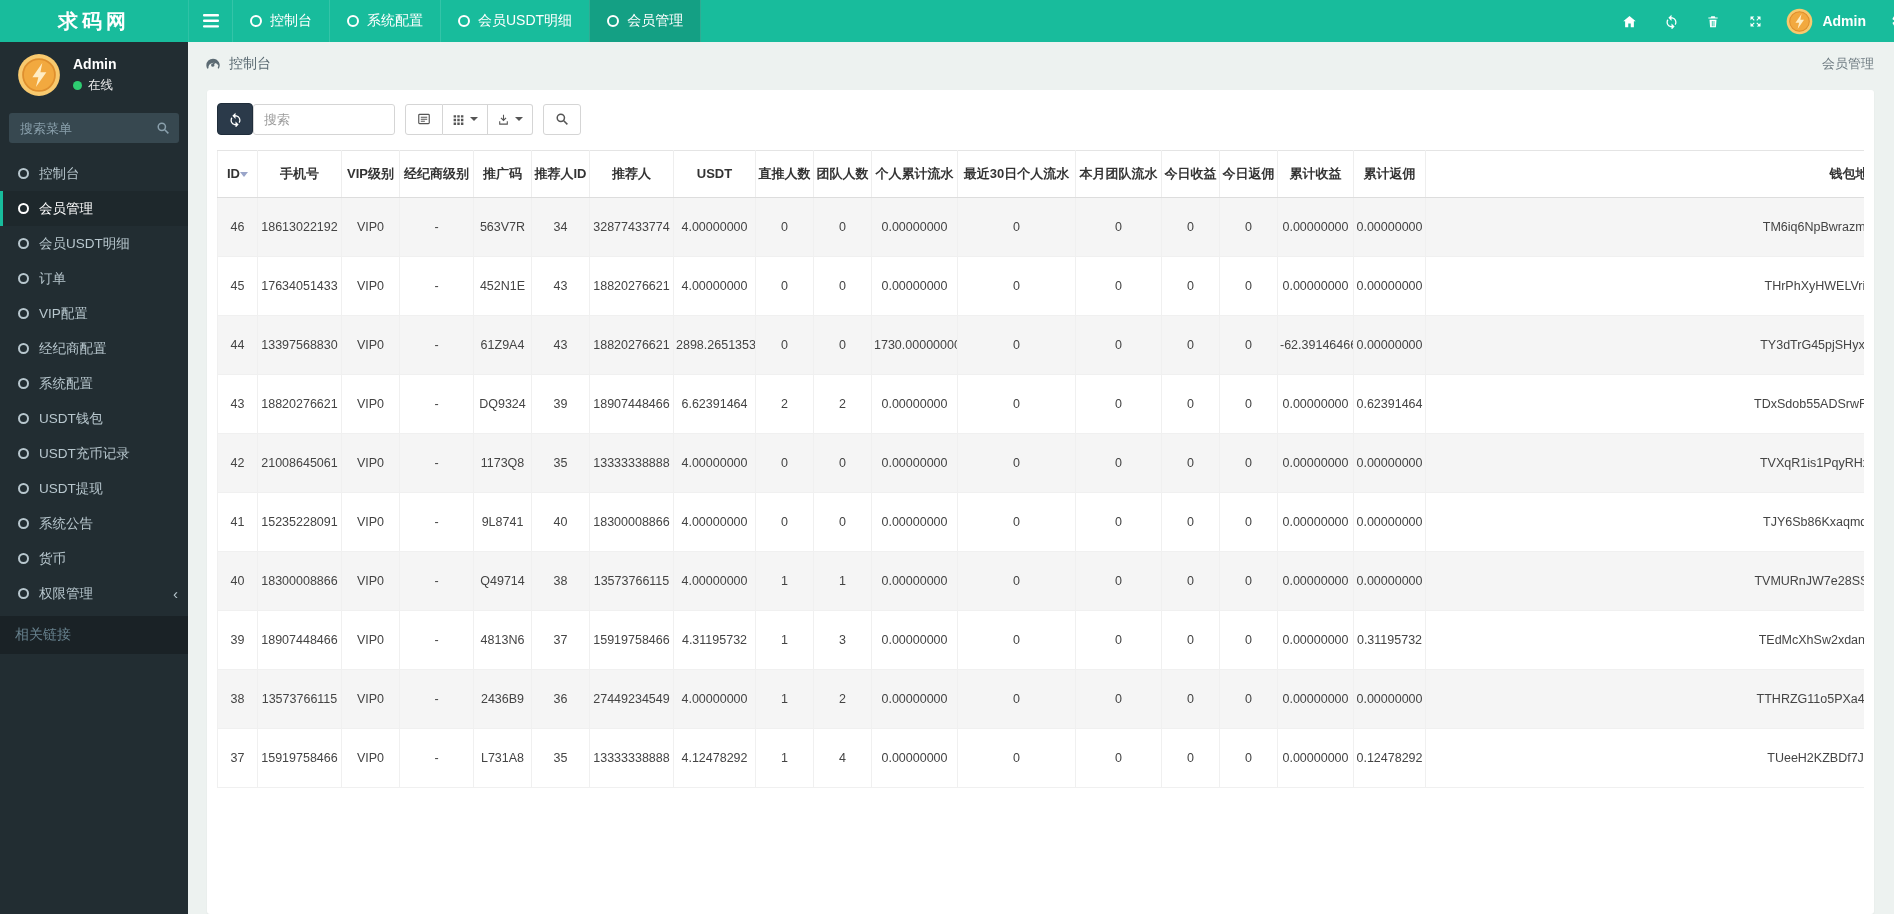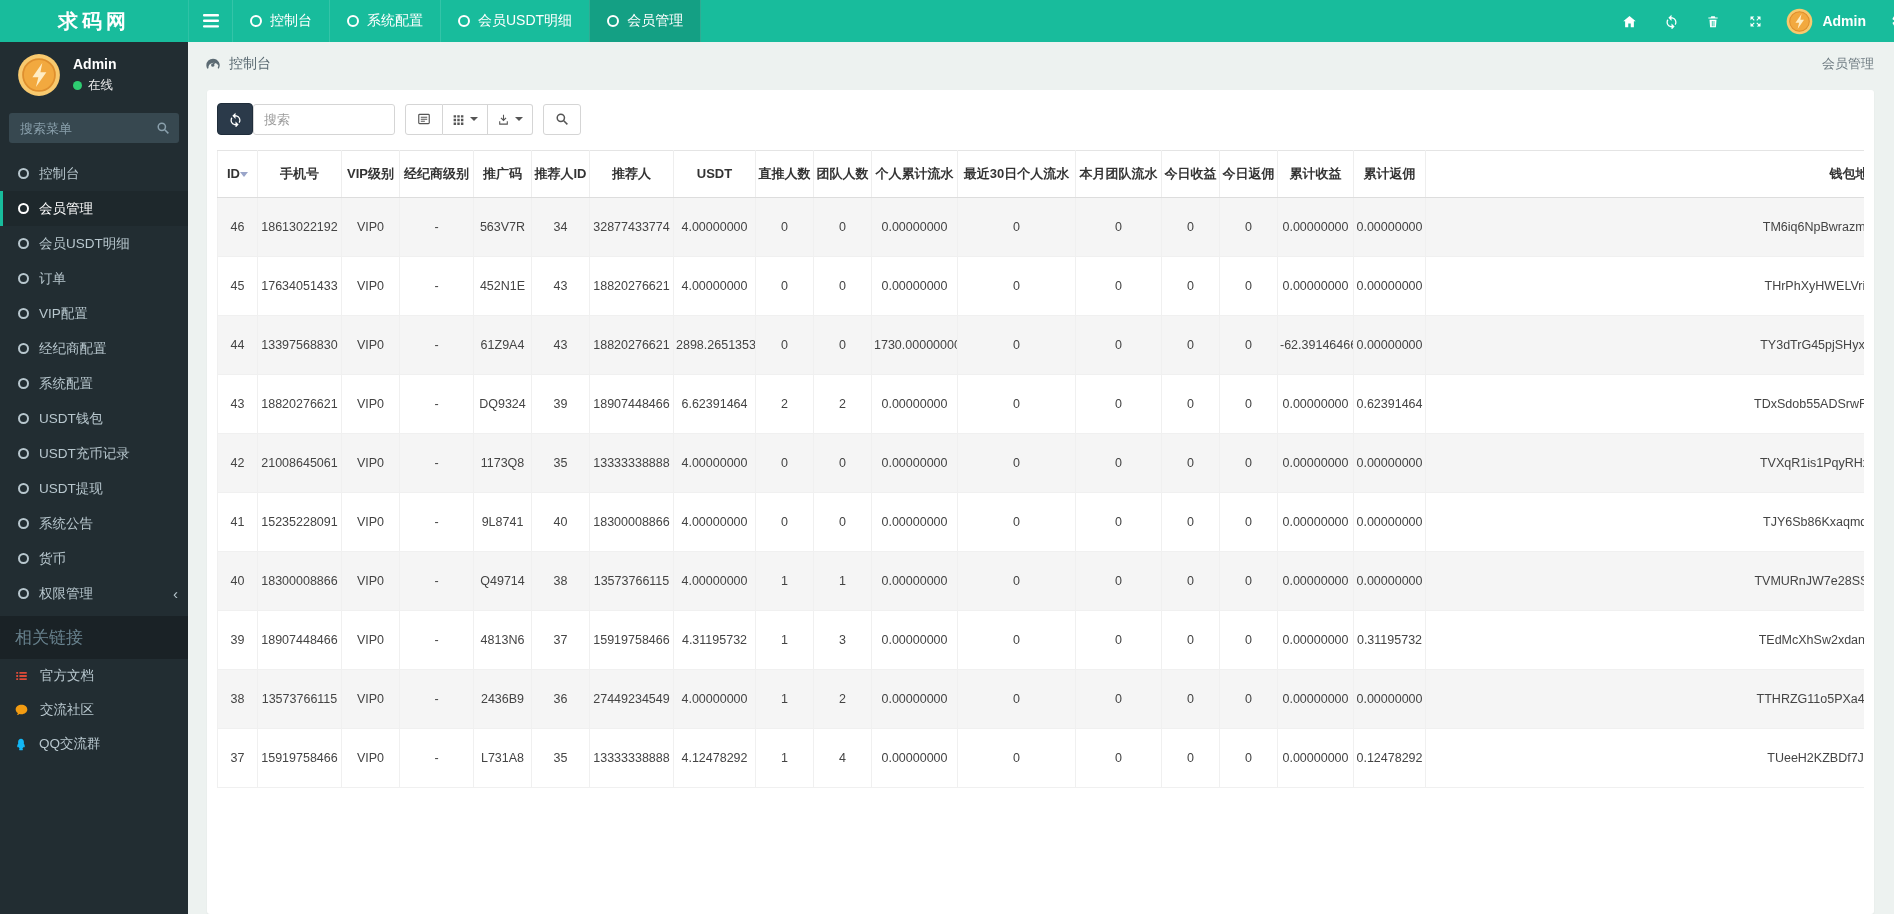--- a/index.html
+++ b/index.html
@@ -29,21 +29,21 @@
   .side-search { margin:4px 9px 13px 9px; position:relative; }
   .side-search input { width:100%; height:30px; background:#374850; border:none; border-radius:3px; color:#c9d4da; font-size:13px; padding:0 30px 0 11px; outline:none; font-family:"Liberation Sans", sans-serif; }
   .side-search input::placeholder { color:#8aa0ac; }
   .side-search .s-ico { position:absolute; right:9px; top:8px; color:#8aa0ac; }
   .menu { list-style:none; }
   .menu-item { height:35px; display:flex; align-items:center; gap:10px; padding-left:15px; padding-right:10px; color:#b8c7ce; font-size:13.5px; cursor:pointer; border-left:3px solid transparent; }
   .menu-item .ring { width:11px; height:11px; color:#b8c7ce; }
   .menu-item.active { background:#1e282c; color:#fff; border-left-color:#18bc9c; }
   .menu-item.active .ring { color:#fff; }
   .menu-item .chev { margin-left:auto; font-size:15px; color:#b8c7ce; }
-  .menu-section { background:#1a2226; color:#68828e; font-size:17px; padding:10px 15px; margin-top:5px; }
+  .menu-section { background:#1a2226; color:#68828e; font-size:14px; padding:10px 15px; margin-top:5px; }
   .link-item { height:34px; display:flex; align-items:center; gap:11px; padding-left:14px; color:#b8c7ce; font-size:13.5px; cursor:pointer; }
 
   
   .content { position:absolute; left:188px; top:42px; right:0; bottom:0; background:#edf2f0; overflow:hidden; }
   .content-header { display:flex; align-items:center; justify-content:space-between; padding:13px 20px 0 17px; }
   .crumb-left { display:flex; align-items:center; gap:8px; color:#5c6b73; font-size:14px; }
   .crumb-right { color:#6d7a80; font-size:13px; }
   .card { position:absolute; left:19px; right:20px; top:48px; bottom:0; background:#fff; border-radius:3px; box-shadow:0 1px 2px rgba(0,0,0,0.05); padding:13px 10px; overflow:hidden; }
 
   .toolbar { display:flex; align-items:center; margin-bottom:15px; }
@@ -231,46 +231,20 @@
           <span class="ring"></span>
           <span>货币</span>
         </li>
         <li class="menu-item">
           <span class="ring"></span>
           <span>权限管理</span>
           <span class="chev">‹</span>
         </li>
       </ul>
     <div class="menu-section">相关链接</div>
-    <div>
-        <div class="link-item">
-          <span style="color: rgb(221, 75, 57);">
-            <svg width="15" height="14" viewBox="0 0 24 24" fill="currentColor">
-              <path d="M3 5h3.2v3.2H3zM8.4 5H21v3.2H8.4zM3 10.4h3.2v3.2H3zM8.4 10.4H21v3.2H8.4zM3 15.8h3.2V19H3zM8.4 15.8H21V19H8.4z"></path>
-            </svg>
-          </span>
-          <span>官方文档</span>
-        </div>
-        <div class="link-item">
-          <span style="color: rgb(243, 156, 18);">
-            <svg width="15" height="14" viewBox="0 0 24 24" fill="currentColor">
-              <path d="M12 3C6.5 3 2 6.6 2 11c0 2.5 1.5 4.8 3.8 6.3-.2 1-.8 2.4-1.7 3.3 1.7-.2 3.4-1 4.5-1.9 1.1.3 2.2.4 3.4.4 5.5 0 10-3.6 10-8.1S17.5 3 12 3z"></path>
-            </svg>
-          </span>
-          <span>交流社区</span>
-        </div>
-        <div class="link-item">
-          <span style="color: rgb(18, 183, 245);">
-            <svg width="14" height="15" viewBox="0 0 24 24" fill="currentColor">
-              <path d="M12 2c-3 0-5 2.5-5 6 0 .8.1 1.6.3 2.3C6.5 11.5 5.5 13.3 5.5 15c0 1 .4 1.9.9 1.9.4 0 .8-.5 1.1-1 .4 1.7 1.3 3.1 2.5 3.8-.9.2-1.5.7-1.5 1.1 0 .7 1.6 1.2 3.5 1.2s3.5-.5 3.5-1.2c0-.4-.6-.9-1.5-1.1 1.2-.7 2.1-2.1 2.5-3.8.3.5.7 1 1.1 1 .5 0 .9-.9.9-1.9 0-1.7-1-3.5-1.8-4.7.2-.7.3-1.5.3-2.3 0-3.5-2-6-5-6z"></path>
-            </svg>
-          </span>
-          <span>QQ交流群</span>
-        </div>
-      </div>
   </aside>
 
   <main class="content">
     <div class="content-header">
       <div class="crumb-left">
         <span>
             <svg width="16" height="16" viewBox="0 0 24 24" fill="#5c6b73">
               <path d="M12 4a10 10 0 0 0-10 10c0 1.9.5 3.7 1.4 5.2l1.7-1A8 8 0 0 1 20 14c0 1.5-.4 2.9-1.1 4.1l1.7 1A10 10 0 0 0 12 4z"></path>
               <path d="M12 16.2a2.2 2.2 0 0 0 2.2-2.2c0-.5-.2-1-.5-1.4L17.5 7l-6.3 4.4a2.2 2.2 0 0 0 .8 4.8z"></path>
             </svg>

